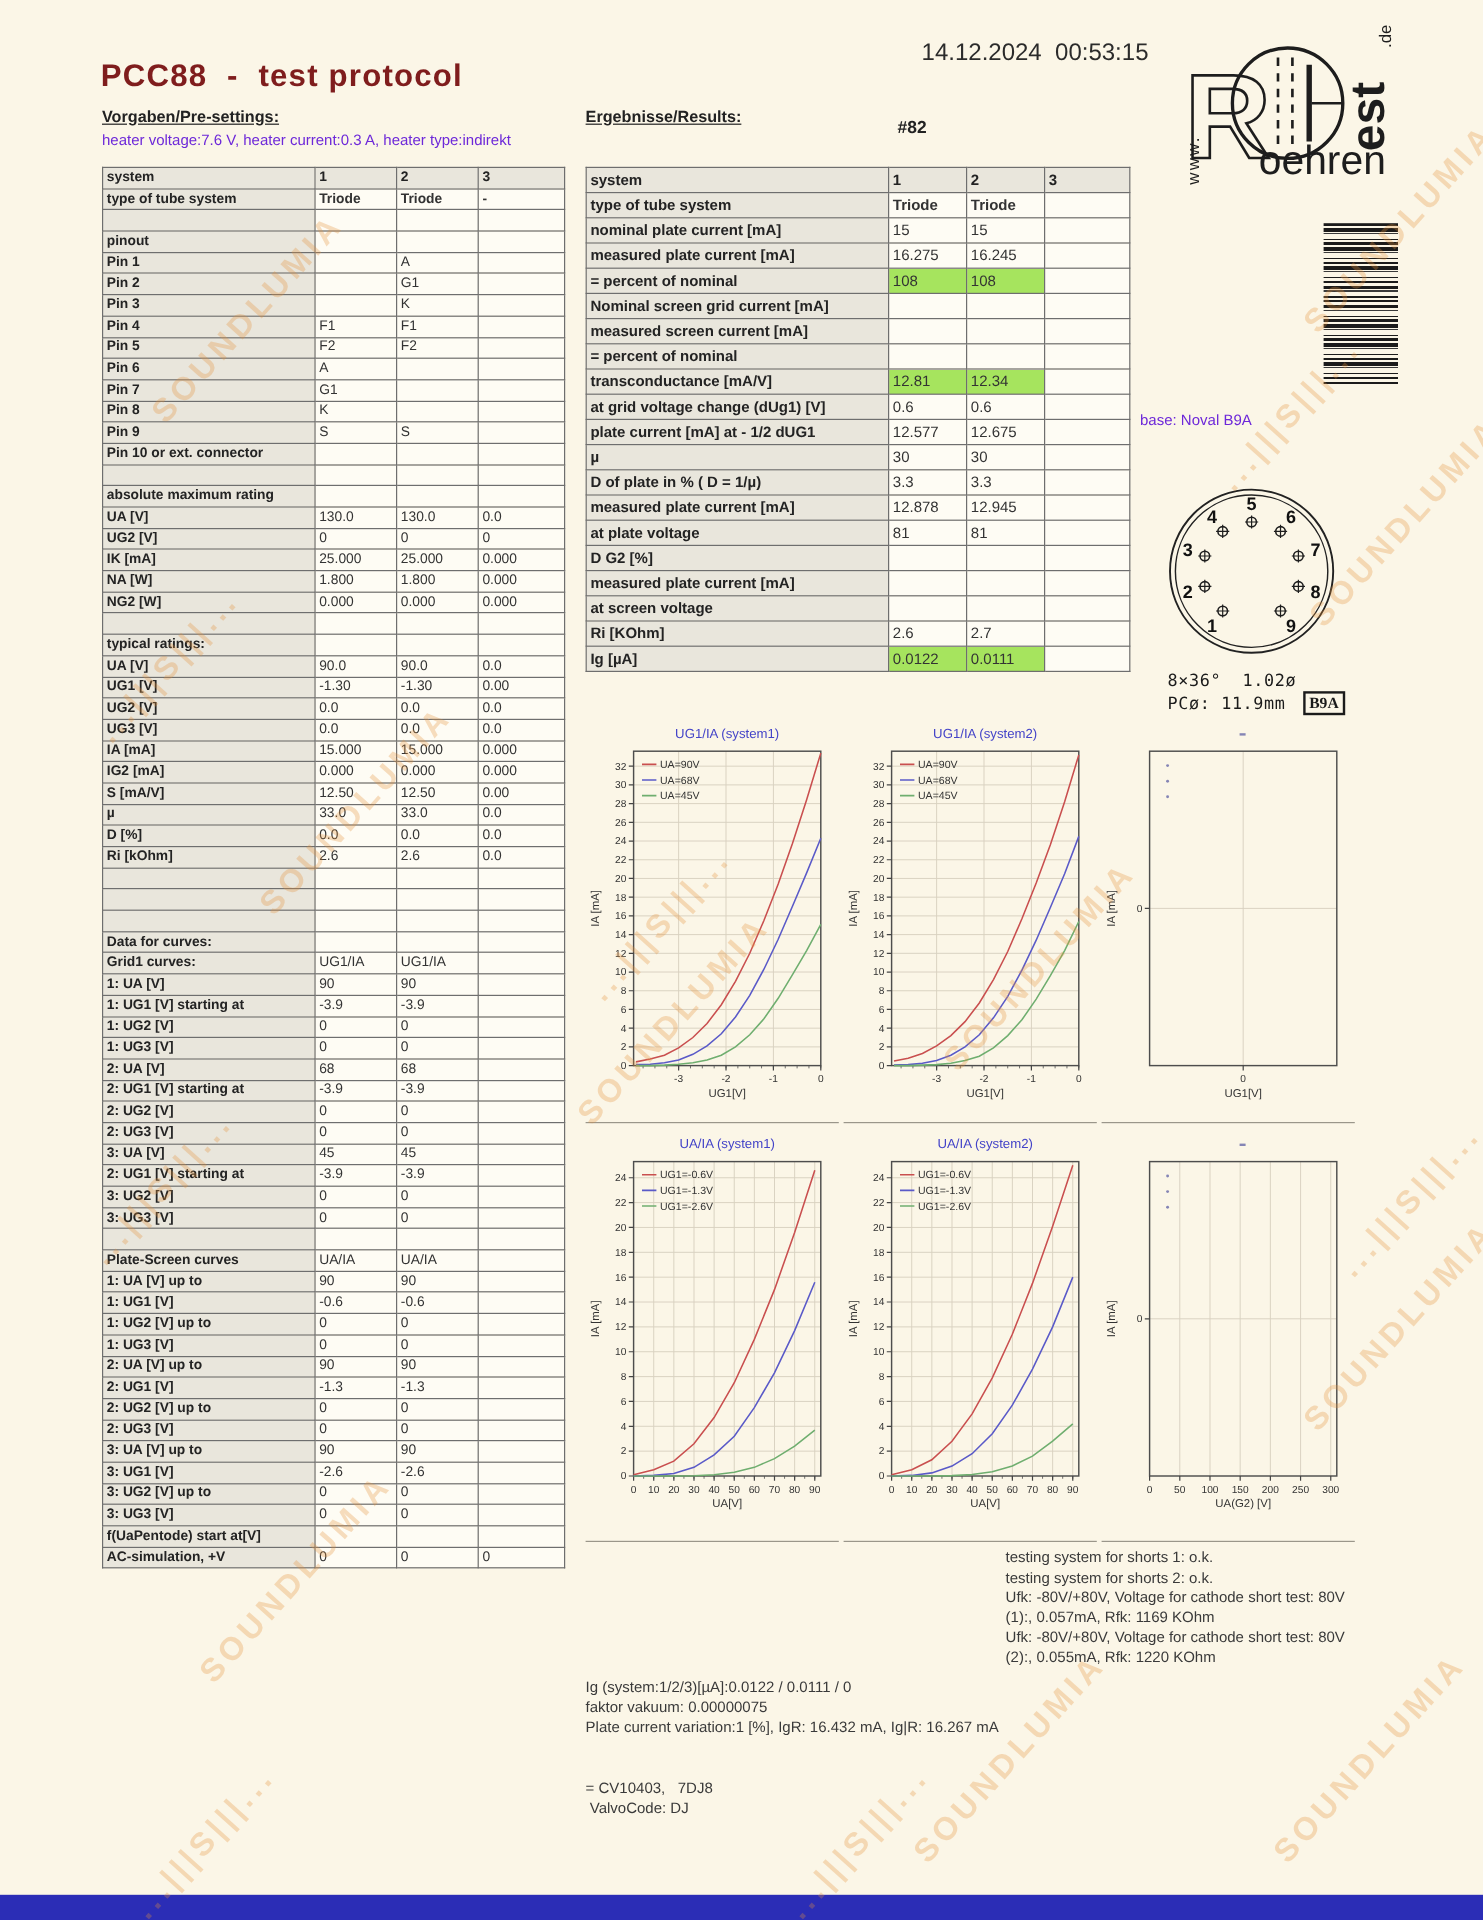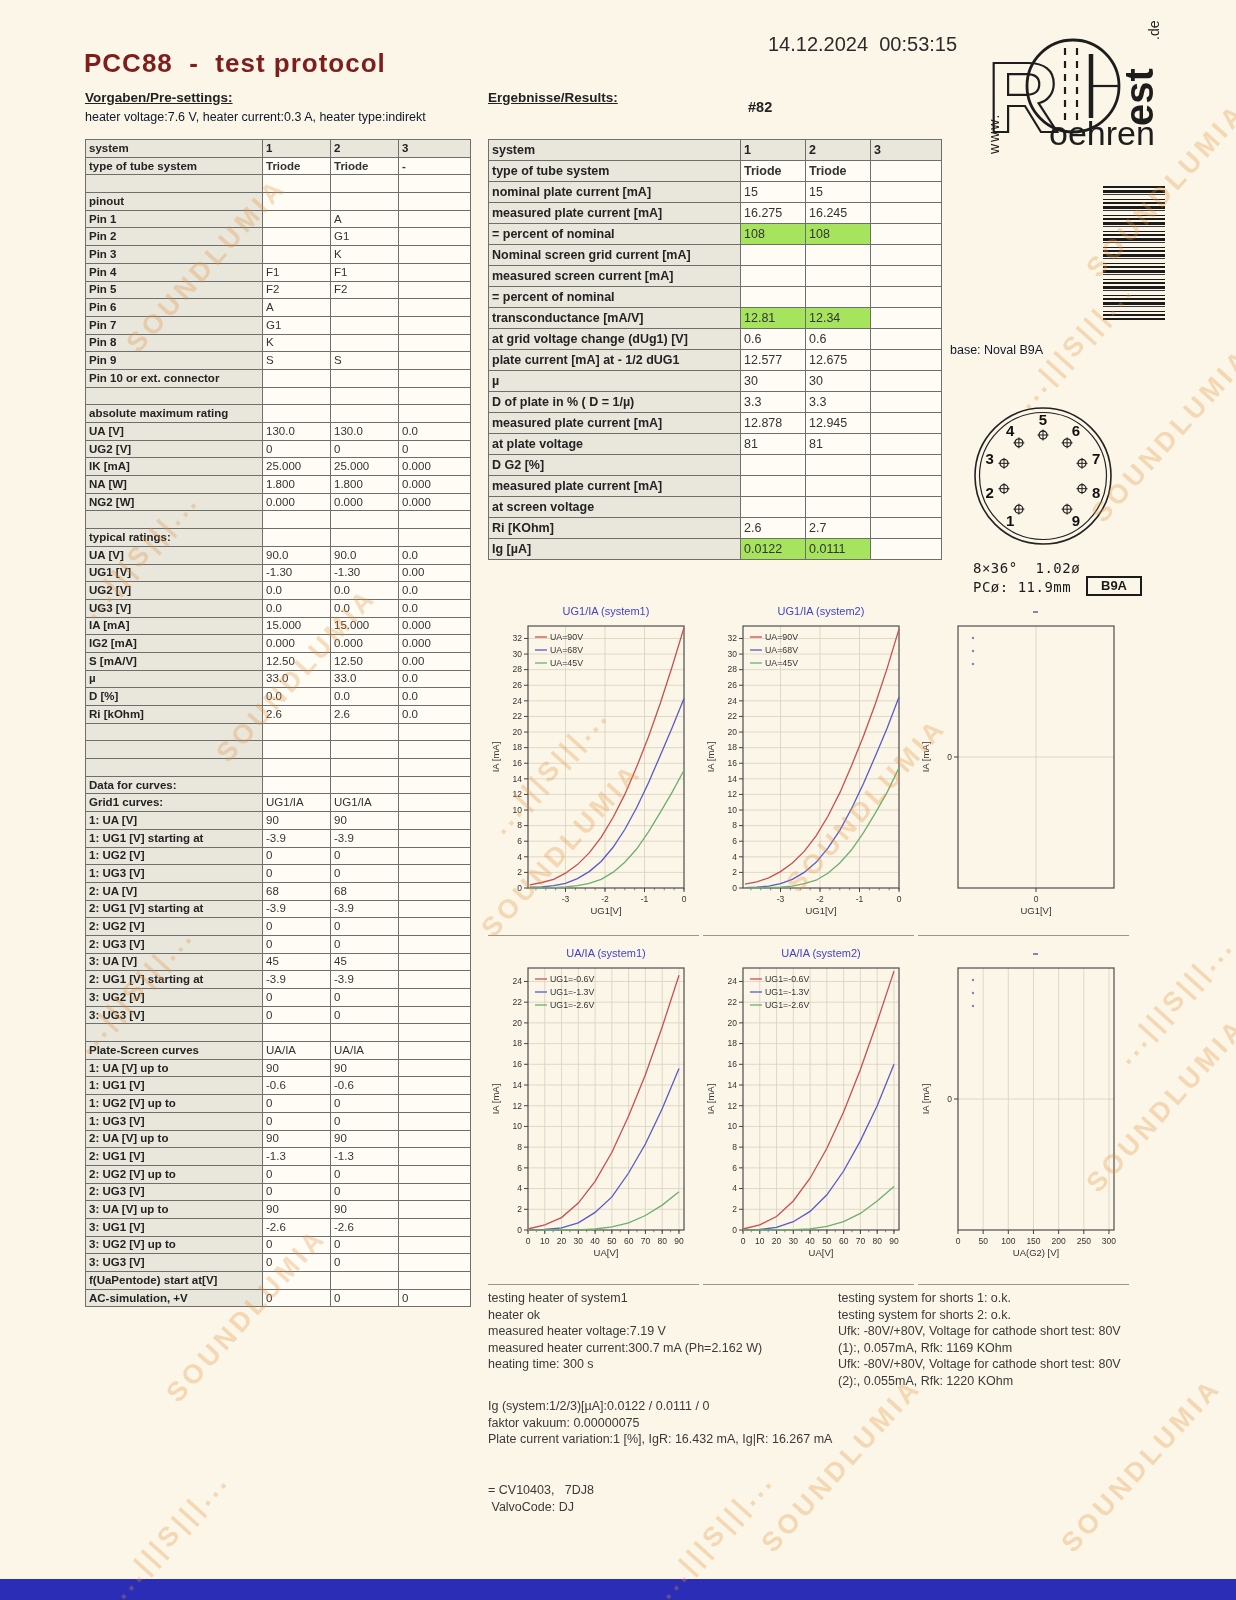--- a/index.html
+++ b/index.html
@@ -2,43 +2,43 @@
 <html><head>
 <meta charset="utf-8">
 <style>
   html,body{margin:0;padding:0;background:#888}
   .page{position:relative;width:1236px;height:1600px;margin:0 auto;background:#fbf6e7;
         font-family:"Liberation Sans",sans-serif;color:#333;overflow:hidden}
   .abs{position:absolute}
   .title{font-size:26px;font-weight:bold;color:#7f1d1d;letter-spacing:1px;white-space:pre}
   .datetime{font-size:20px;color:#2b2b2b;white-space:pre}
   .sec-h{font-weight:bold;font-size:13.5px;text-decoration:underline;color:#222}
-  .small{font-size:12.5px;color:#0f172a}
+  .small{font-size:12.5px;color:#6d28d9}
   .serial{font-weight:bold;font-size:14.5px;color:#222;white-space:pre}
   table{border-collapse:collapse;table-layout:fixed}
   td{border:1px solid #6e6e6e;padding:0 3px;white-space:nowrap;overflow:hidden;
      background:#fefcf4;color:#333;vertical-align:middle}
   td.l{background:#e9e6dc;font-weight:bold;color:#232323}
   tr.hr td{background:#e9e6dc;font-weight:bold;color:#232323}
   td.bold{font-weight:bold}
   td.g{background:#a6e45e}
   .pre td{height:16.7px;font-size:11.5px;line-height:15px}
   .res td{height:20px;font-size:12.5px;line-height:18px}
   .barcode{left:1103px;top:186px;width:62px;height:134px;
     background-image:repeating-linear-gradient(180deg,
       #1b1b1b 0px,#1b1b1b 2px,rgba(0,0,0,0) 2px,rgba(0,0,0,0) 4px,
       #1b1b1b 4px,#1b1b1b 7px,rgba(0,0,0,0) 7px,rgba(0,0,0,0) 8px,
       #3a3a3a 8px,#3a3a3a 9px,rgba(0,0,0,0) 9px,rgba(0,0,0,0) 13px,
       #1b1b1b 13px,#1b1b1b 14px,rgba(0,0,0,0) 14px,rgba(0,0,0,0) 16px)}
   .panel{width:211px;height:337px;border-bottom:1px solid #9a968a}
   .notes div{font-size:12.5px;line-height:16.5px;color:#3a3a3a;white-space:pre}
   .mono{font-family:"DejaVu Sans Mono",monospace;font-weight:normal;font-size:14px;
         color:#1b1b1b;letter-spacing:0.5px;white-space:pre}
-  .badge{font-family:Liberation Sans, sans-serif;font-weight:bold;font-size:13px;
-         color:#1b1b1b;border:2px solid #1b1b1b;padding:0 13px;line-height:16px}
+  .badge{font-family:Liberation Serif, serif;font-weight:bold;font-size:13px;
+         color:#1b1b1b;border:2px solid #1b1b1b;padding:0 3px;line-height:16px}
   .footer{left:30px;top:1546px;width:1100px;text-align:center;font-size:15.5px;
           font-weight:bold;color:#4143c9}
   .bottombar{left:0;top:1579px;width:1236px;height:21px;background:#2b2db6}
   .wm{position:absolute;font-weight:bold;font-size:27px;letter-spacing:4px;
       color:rgba(230,145,60,0.30);white-space:nowrap;transform:rotate(-48deg);
       pointer-events:none;z-index:40}
   svg text{font-family:"Liberation Sans",sans-serif}
 </style>
 </head>
 <body>
@@ -1079,27 +1079,20 @@
         <line x1="36" y1="159" x2="40" y2="159" stroke="#444" stroke-width="1"></line>
         <text x="34" y="161.8" font-size="8.5" fill="#333" text-anchor="end">0</text>
         <text x="118" y="316" font-size="9.5" fill="#333" text-anchor="middle">UA(G2) [V]</text>
         <text transform="translate(11,159) rotate(-90)" font-size="9.5" fill="#333" text-anchor="middle">IA [mA]</text>
         <rect x="115" y="13" width="5" height="2" fill="#8585b5"></rect>
         <circle cx="55" cy="40" r="1.2" fill="#8585b5"></circle>
         <circle cx="55" cy="53" r="1.2" fill="#8585b5"></circle>
         <circle cx="55" cy="66" r="1.2" fill="#8585b5"></circle>
       </svg></div>
 
-  <div class="notes abs" id="notes-left" style="left:488px;top:1290px">
-      <div>testing heater of system1</div>
-      <div>heater ok</div>
-      <div>measured heater voltage:7.19 V</div>
-      <div>measured heater current:300.7 mA (Ph=2.162 W)</div>
-      <div>heating time: 300 s</div>
-    </div>
   <div class="notes abs" id="notes-right" style="left:838px;top:1290px">
       <div>testing system for shorts 1: o.k.</div>
       <div>testing system for shorts 2: o.k.</div>
       <div>Ufk: -80V/+80V, Voltage for cathode short test: 80V</div>
       <div>(1):, 0.057mA, Rfk: 1169 KOhm</div>
       <div>Ufk: -80V/+80V, Voltage for cathode short test: 80V</div>
       <div>(2):, 0.055mA, Rfk: 1220 KOhm</div>
     </div>
   <div class="notes abs" id="notes-mid" style="left:488px;top:1398px">
       <div>Ig (system:1/2/3)[µA]:0.0122 / 0.0111 / 0</div>

